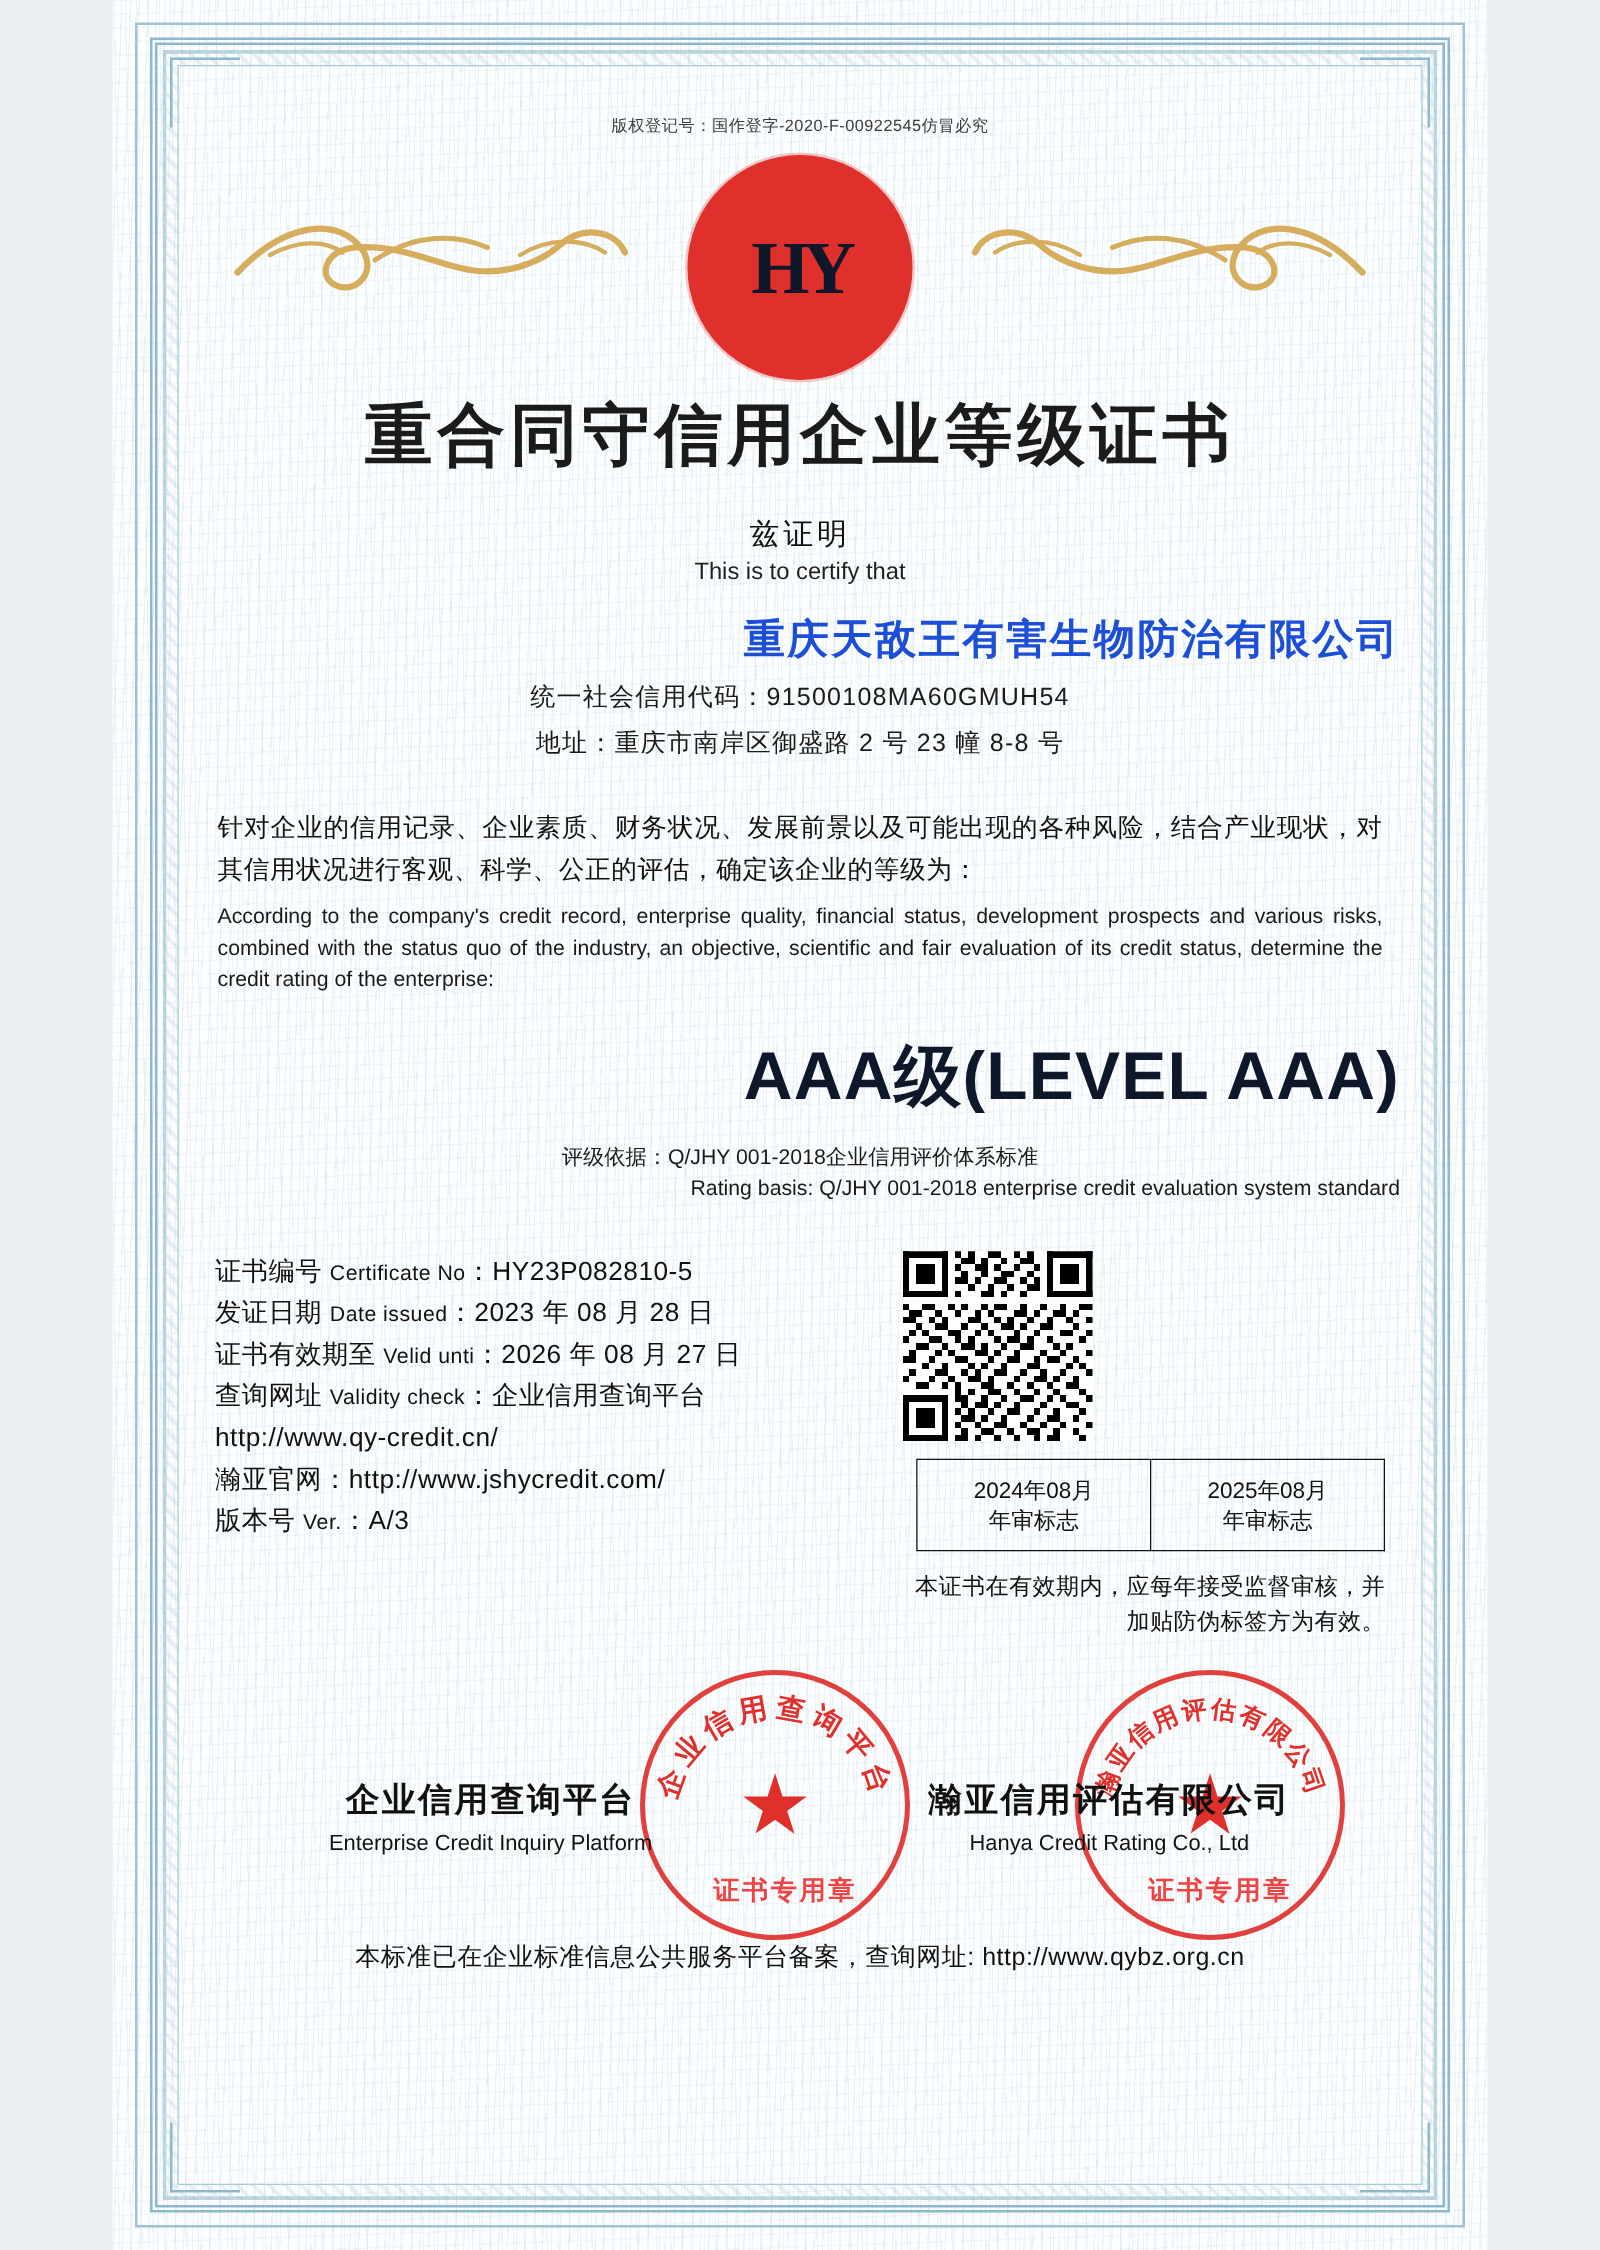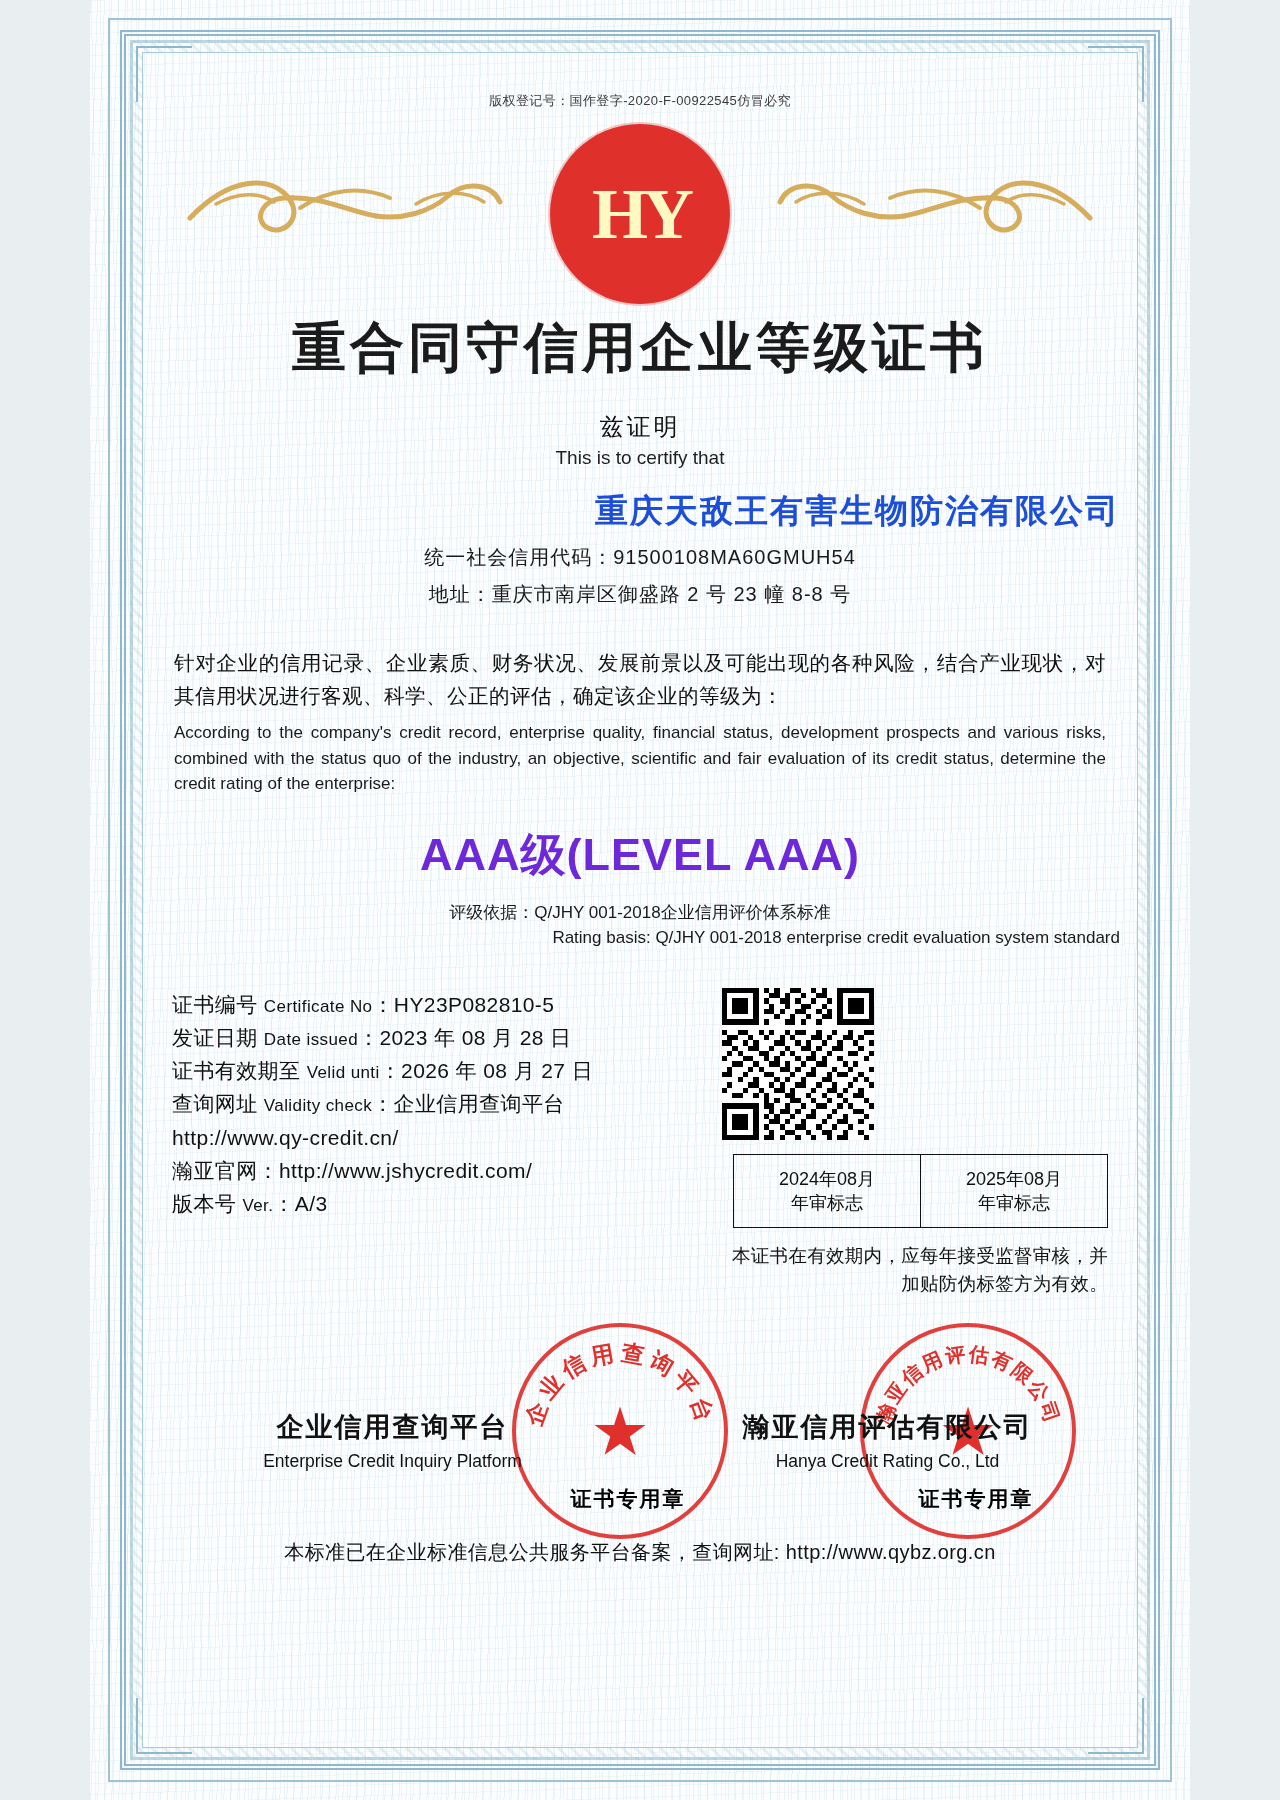--- a/index.html
+++ b/index.html
@@ -76,21 +76,21 @@
   .flourish.right{right:20px;transform:scaleX(-1);}
   .logo-badge{
     position:absolute;left:50%;top:8px;transform:translateX(-50%);
     width:180px;height:180px;border-radius:50%;
     background:#e0302c;
     display:flex;align-items:center;justify-content:center;
     box-shadow:0 0 0 2px rgba(220,45,40,.25);
   }
   .logo-badge .hy{
     font-family:"Liberation Serif", serif;
-    font-weight:bold;font-size:72px;color:#fef9c3;
+    font-weight:bold;font-size:60px;color:#0f172a;
     letter-spacing:-6px;line-height:1;
     position:relative;
   }
   .logo-badge .hy::after{
     content:"";position:absolute;inset:-6px;
     background:
       linear-gradient(26deg, rgba(224,48,44,.95) 0 3px, transparent 3px 100%),
       linear-gradient(-42deg, rgba(224,48,44,.95) 0 4px, transparent 4px 100%),
       linear-gradient(70deg, rgba(224,48,44,.95) 0 3px, transparent 3px 100%);
     background-size:100% 33%,100% 26%,100% 44%;
@@ -132,23 +132,23 @@
   .body-block{margin-top:38px;padding:0 14px;}
   .body-cn{
     font-size:20.5px;color:#111;line-height:1.62;text-align:justify;letter-spacing:.5px;
     text-indent:0;
   }
   .body-en{
     font-size:17px;color:#1a1a1a;line-height:1.5;margin-top:8px;text-align:justify;
   }
 
   .level{
-    text-align:center;
+    text-align:right;
     font-family:"Liberation Sans", sans-serif;
-    font-weight:bold;font-size:45px;color:#6d28d9;
+    font-weight:bold;font-size:54px;color:#0f172a;
     margin-top:28px;letter-spacing:1px;
   }
   .basis-cn{text-align:center;font-size:17px;color:#1a1a1a;margin-top:16px;}
   .basis-en{text-align:right;font-size:17px;color:#1a1a1a;margin-top:4px;}
 
   .info-area{
     display:flex;margin-top:40px;padding:0 12px;gap:10px;
   }
   .info-left{flex:0 0 540px;}
   .info-left .row{
@@ -189,21 +189,21 @@
   }
   .seal .star{
     position:absolute;left:50%;top:50%;transform:translate(-50%,-50%);
     color:#e0302c;font-size:58px;line-height:1;
   }
   .seal .arc{
     position:absolute;left:0;top:0;width:216px;height:216px;
   }
   .seal .bottom-text{
     position:absolute;left:16px;right:0;bottom:26px;text-align:center;
-    color:#000000;font-weight:bold;font-size:21px;letter-spacing:2px;
+    color:#ef4444;font-weight:bold;font-size:21px;letter-spacing:2px;
   }
   .org-names{
     position:absolute;left:0;right:0;top:86px;
     display:flex;justify-content:center;gap:30px;
   }
   .org{width:470px;text-align:center;}
   .org .cn{
     font-family:"Liberation Serif", serif;font-weight:bold;
     font-size:27px;color:#111;letter-spacing:2px;
   }

